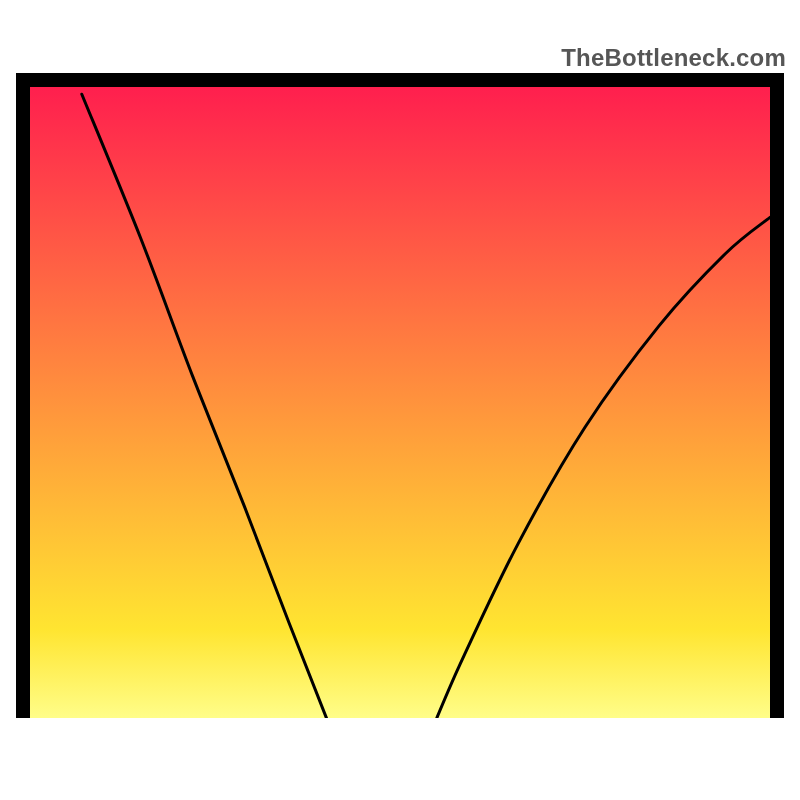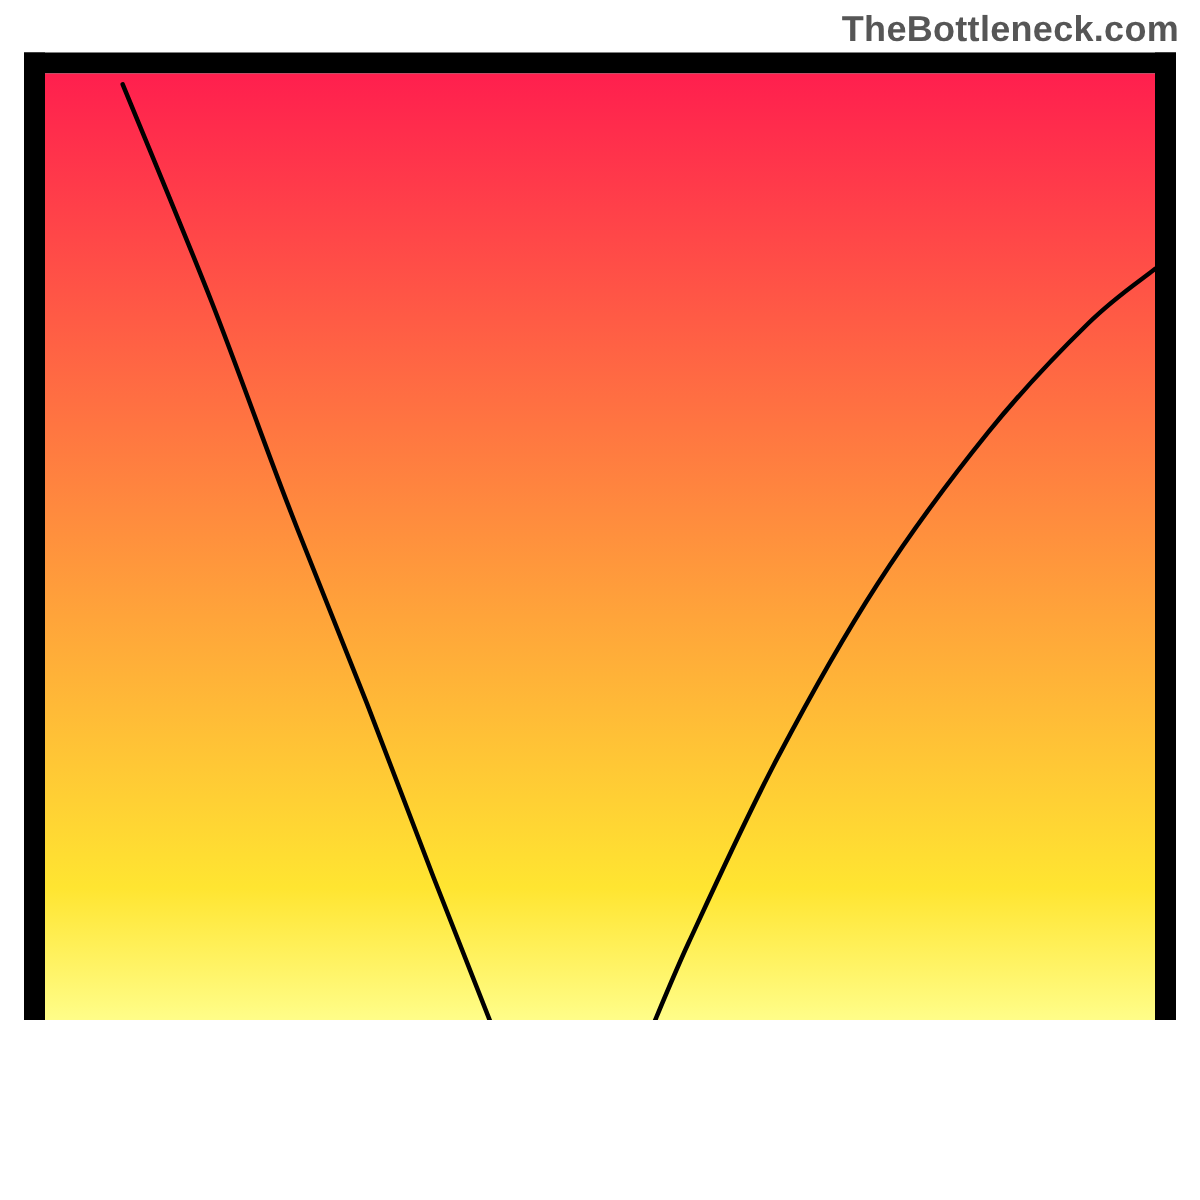--- a/index.html
+++ b/index.html
@@ -6,20 +6,21 @@
     margin: 0;
     padding: 0;
     background: #fff;
     font-family: Arial, Helvetica, sans-serif;
   }
   .stage {
     position: relative;
     width: 800px;
     height: 680px;
     background: #fff;
+    margin-top: 38px;
   }
   .watermark {
     position: absolute;
     top: 6px;
     right: 14px;
     font-size: 24px;
     font-weight: bold;
     color: #565656;
     letter-spacing: 0.2px;
   }

